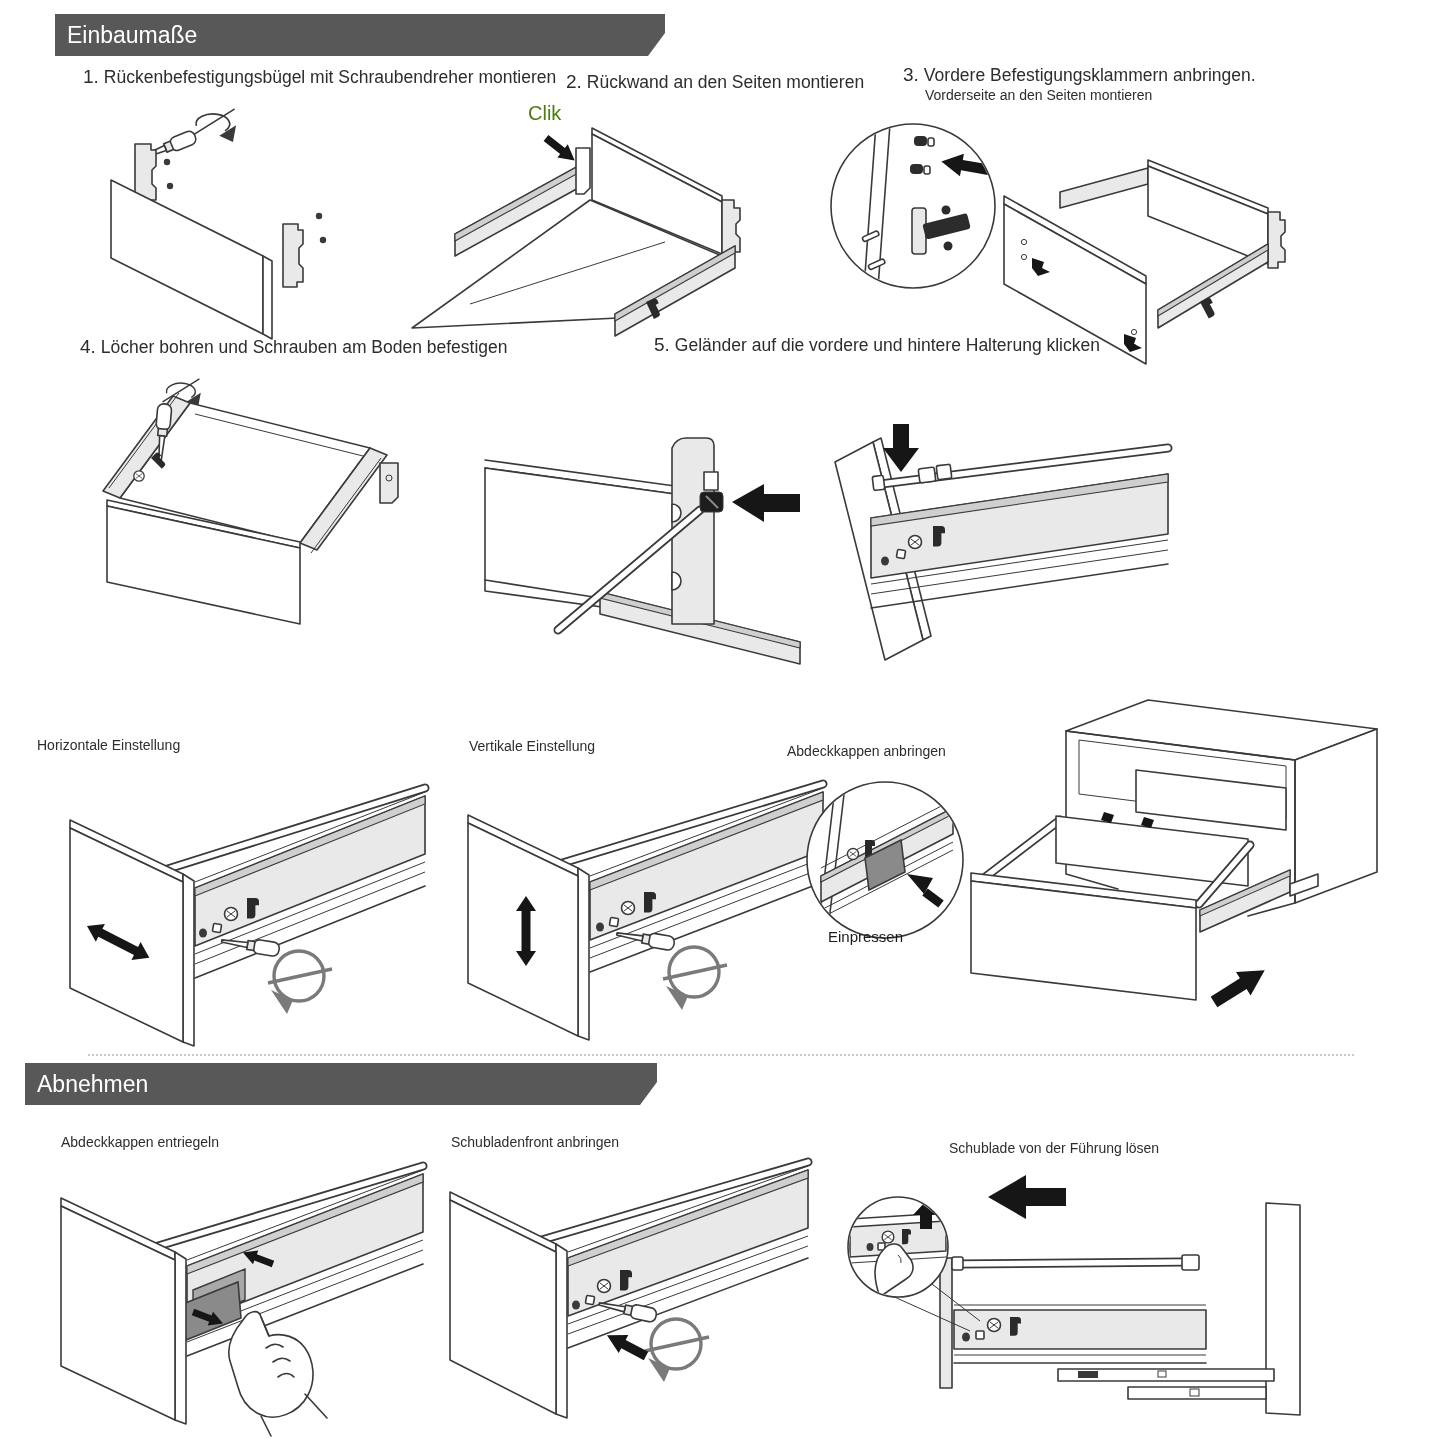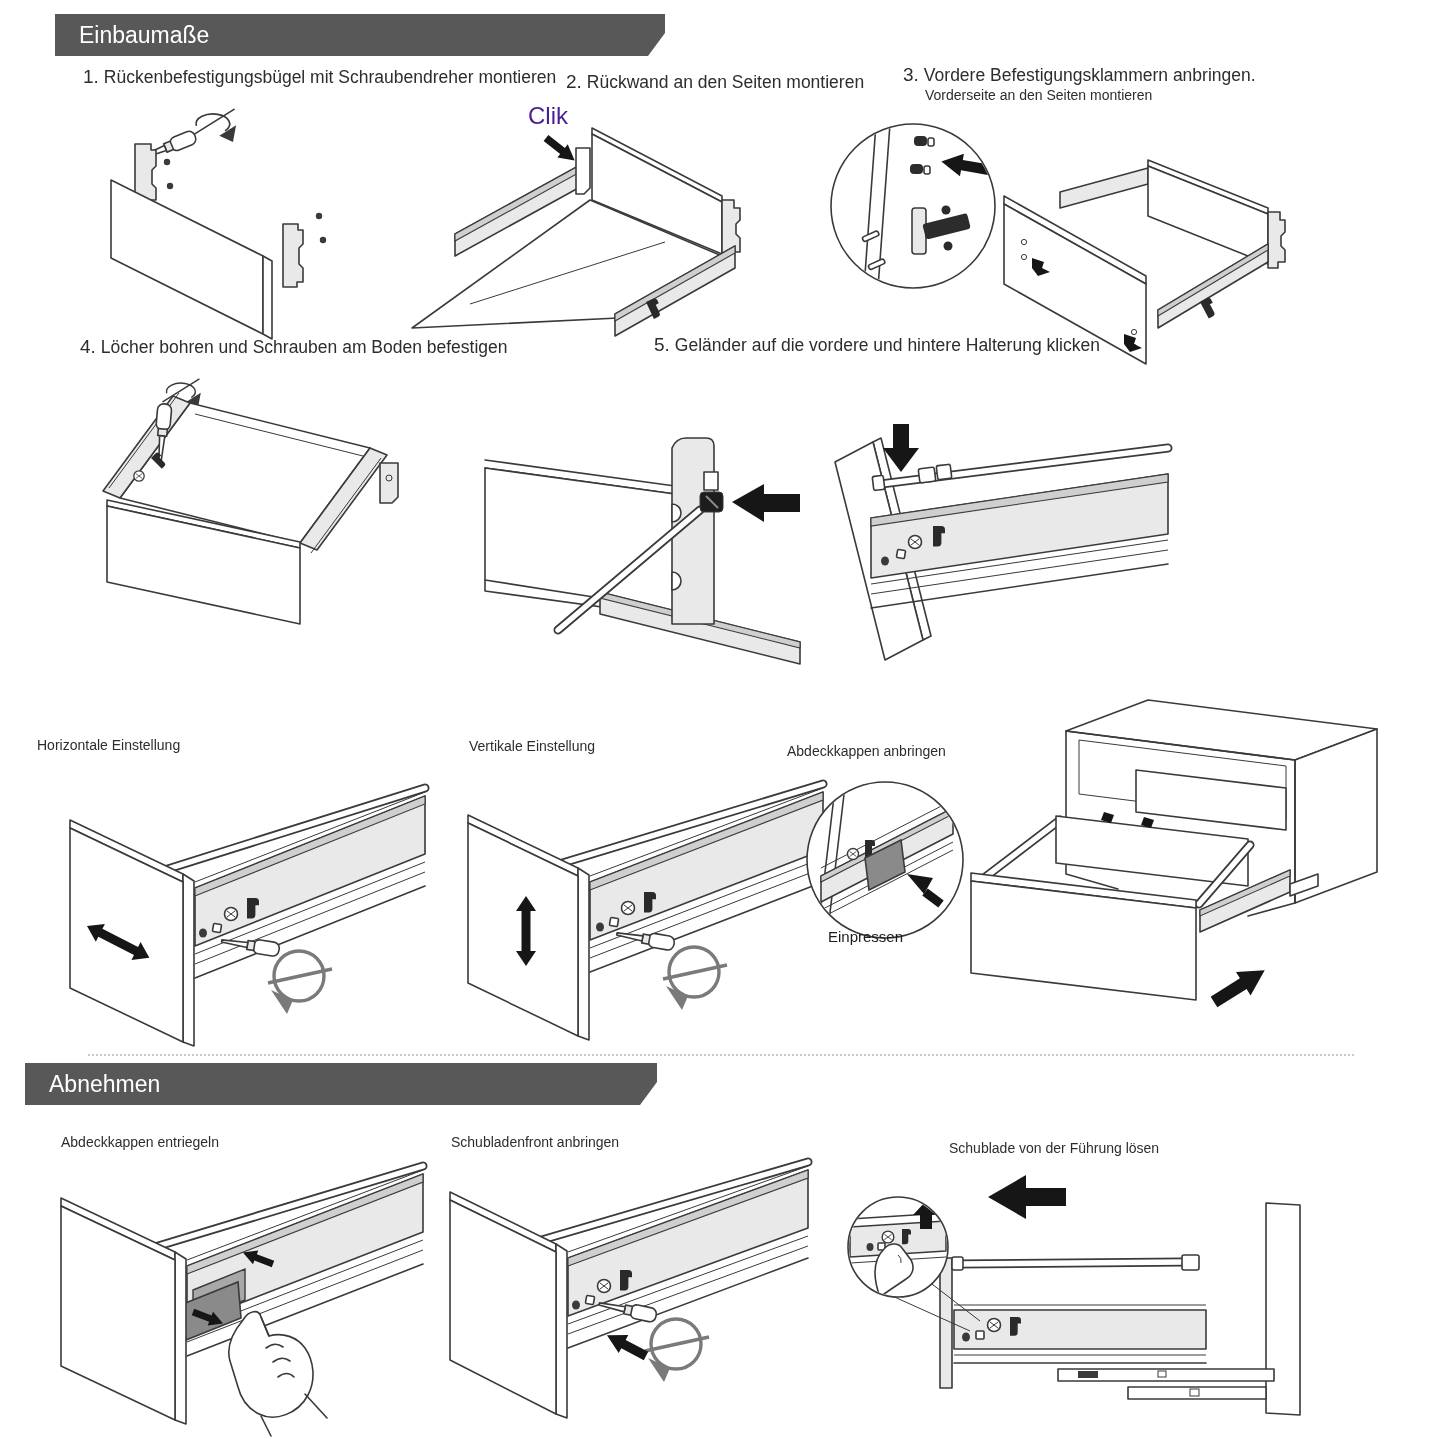--- a/index.html
+++ b/index.html
@@ -1,25 +1,25 @@
 <!DOCTYPE html>
 <html><head>
 <meta charset="utf-8">
 <style>
   html,body{margin:0;padding:0;background:#fff}
   .page{position:relative;width:1445px;height:1445px;background:#fff;overflow:hidden;
         font-family:"Liberation Sans",sans-serif;color:#2d2d2d}
   .banner{position:absolute;height:42px;background:#585858;color:#fff;font-size:23px;
-          line-height:42px;padding-left:24px;box-sizing:border-box;
+          line-height:42px;padding-left:12px;box-sizing:border-box;
           clip-path:polygon(0 0,100% 0,100% 45%,calc(100% - 17px) 100%,0 100%)}
   .cap{position:absolute;font-size:17.5px;white-space:nowrap;display:flex;align-items:baseline}
   .cap .num{font-size:19px;margin-right:5px}
   .cap2{position:absolute;font-size:14px;white-space:nowrap}
   .fig{position:absolute}
-  .lbl{position:absolute;font-size:24px;color:#4c1d95}
+  .lbl{position:absolute;font-size:20px;color:#4d7c0f}
   .lbl-sm{position:absolute;font-size:15px;color:#1c1c1c}
   .dots{position:absolute;border-top:2px dotted #c8c8c8;height:0}
   svg{display:block;overflow:visible}
   .wh{fill:#fff;stroke:#3a3a3a;stroke-width:1.6;stroke-linejoin:round}
   .lg{fill:#e9e9e9;stroke:#3a3a3a;stroke-width:1.6;stroke-linejoin:round}
   .mg{fill:#cfcfcf;stroke:#3a3a3a;stroke-width:1.1}
   .gy{fill:#8a8a8a;stroke:#3a3a3a;stroke-width:1.6}
   .ln{fill:none;stroke:#3a3a3a;stroke-width:1.6;stroke-linecap:round;stroke-linejoin:round}
   .thin{fill:none;stroke:#3a3a3a;stroke-width:1}
   .dk{fill:#161616;stroke:none}

